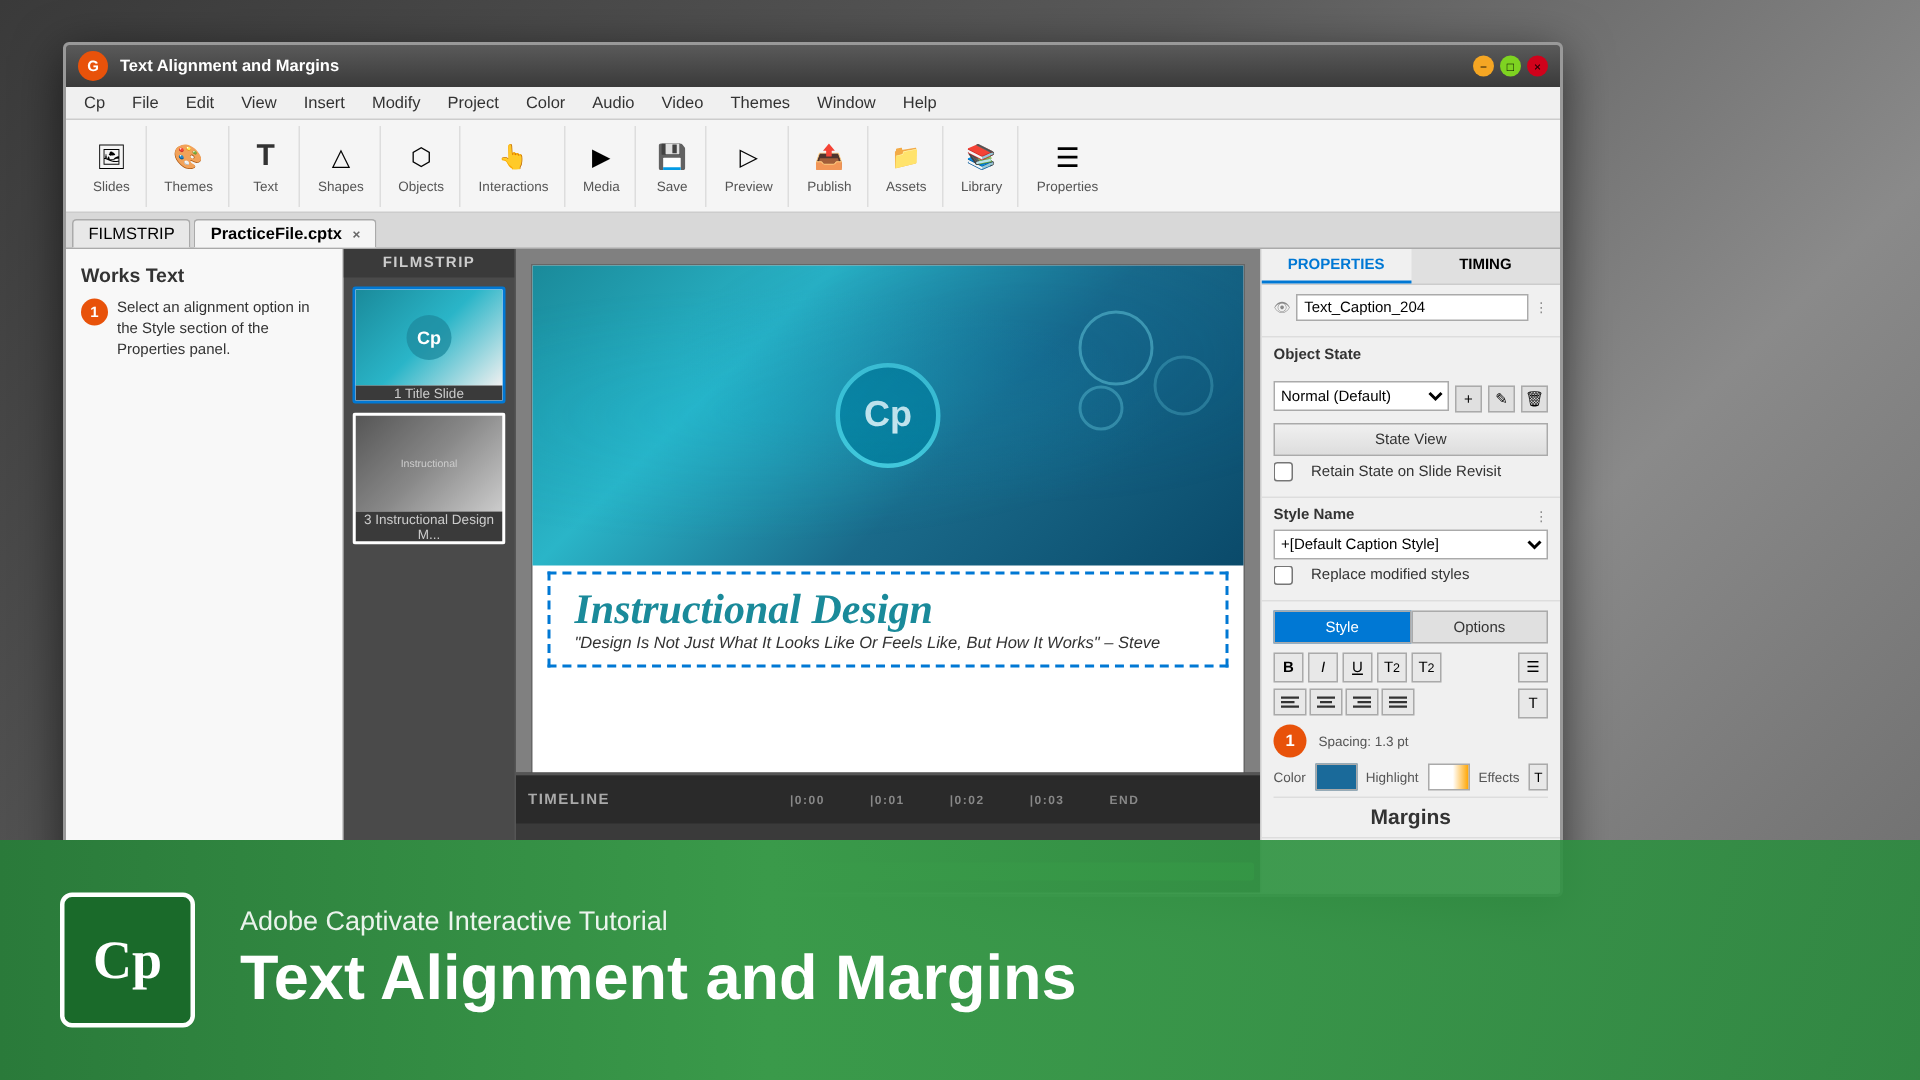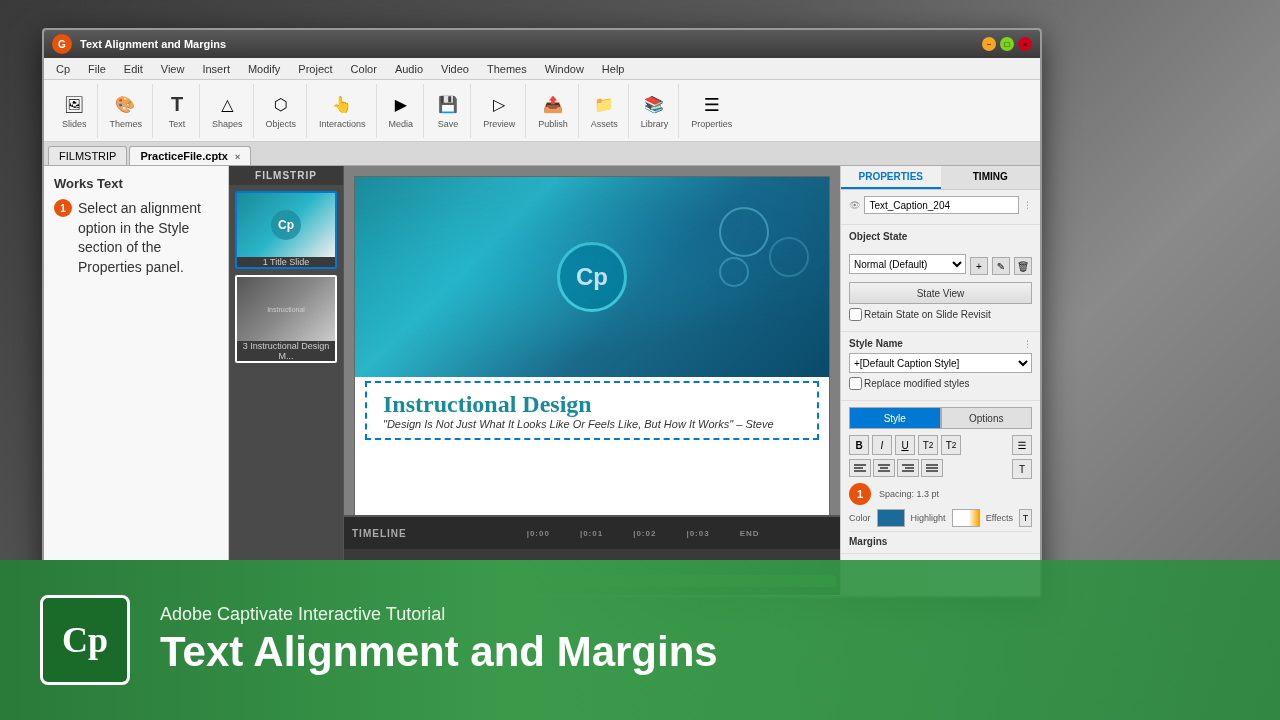--- a/index.html
+++ b/index.html
@@ -181,21 +181,21 @@
       width: 18px; height: 18px;
       background: #e8520a;
       border-radius: 50%;
       color: white;
       font-size: 10px;
       font-weight: bold;
       display: flex; align-items: center; justify-content: center;
       flex-shrink: 0;
     }
     .step-text {
-      font-size: 14px;
+      font-size: 10px;
       color: #333;
       line-height: 1.4;
     }
 
     
     .filmstrip-panel {
       width: 115px;
       background: #4a4a4a;
       border-right: 1px solid #555;
       overflow-y: auto;
@@ -275,24 +275,25 @@
       color: white; font-size: 24px; font-weight: bold;
       border: 3px solid #4ad0e0;
     }
     .slide-title-box {
       background: rgba(255,255,255,0.95);
       border: 2px dashed #0078d4;
       padding: 8px 16px;
       margin: 4px 10px;
     }
     .slide-title-text {
-      font-size: 24px;
+      font-size: 28px;
       font-weight: bold;
       color: #1a8a9a;
       font-family: Georgia, serif;
+      font-style: italic;
     }
     .slide-subtitle-text {
       font-size: 11px;
       color: #333;
       font-style: italic;
     }
 
     
     .properties-panel {
       width: 200px;
@@ -357,21 +358,21 @@
       height: 22px;
       background: linear-gradient(to bottom, #f0f0f0, #ddd);
       border: 1px solid #aaa;
       cursor: pointer;
       font-size: 10px;
       color: #333;
     }
     .checkbox-row {
       display: flex;
       align-items: center;
-      gap: 2px;
+      gap: 12px;
       margin-bottom: 4px;
     }
     .style-options-tabs {
       display: flex;
       margin-bottom: 6px;
     }
     .style-tab {
       flex: 1;
       height: 22px;
       background: #e0e0e0;
@@ -847,21 +848,21 @@
 
           <div class="color-row">
             <span style="font-size:9px;color:#555;">Color</span>
             <div class="color-swatch"></div>
             <span style="font-size:9px;color:#555;">Highlight</span>
             <div class="highlight-swatch"></div>
             <span style="font-size:9px;color:#555;">Effects</span>
             <button style="width:18px;height:18px;font-size:9px;border:1px solid #aaa;background:#e8e8e8;cursor:pointer;">T</button>
           </div>
 
-          <div style="margin-top:4px;font-size:10px;font-weight:bold;color:#333;border-top:1px solid #ddd;padding-top:4px;">Margins</div>
+          <div style="margin-top:4px;font-size:14px;font-weight:bold;color:#333;border-top:1px solid #ddd;padding-top:4px;text-align:center;">Margins</div>
         </div>
       </div>
 
     </div>
   </div>
 
   <div class="bottom-overlay">
     <div class="cp-logo-box">
       <span class="cp-logo-inner">Cp</span>
     </div>

